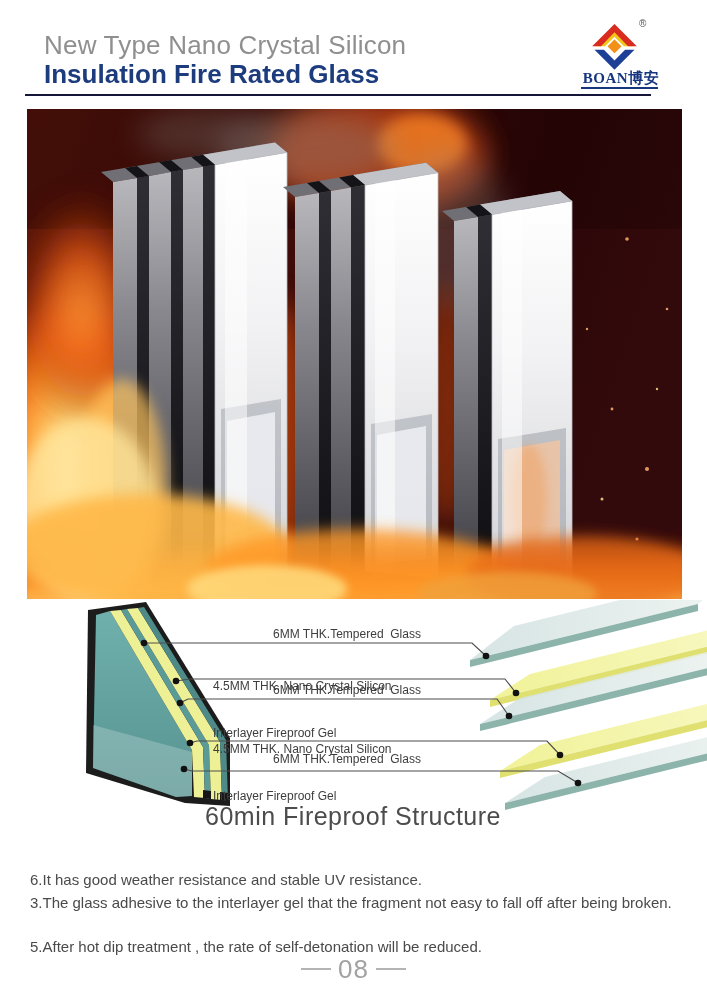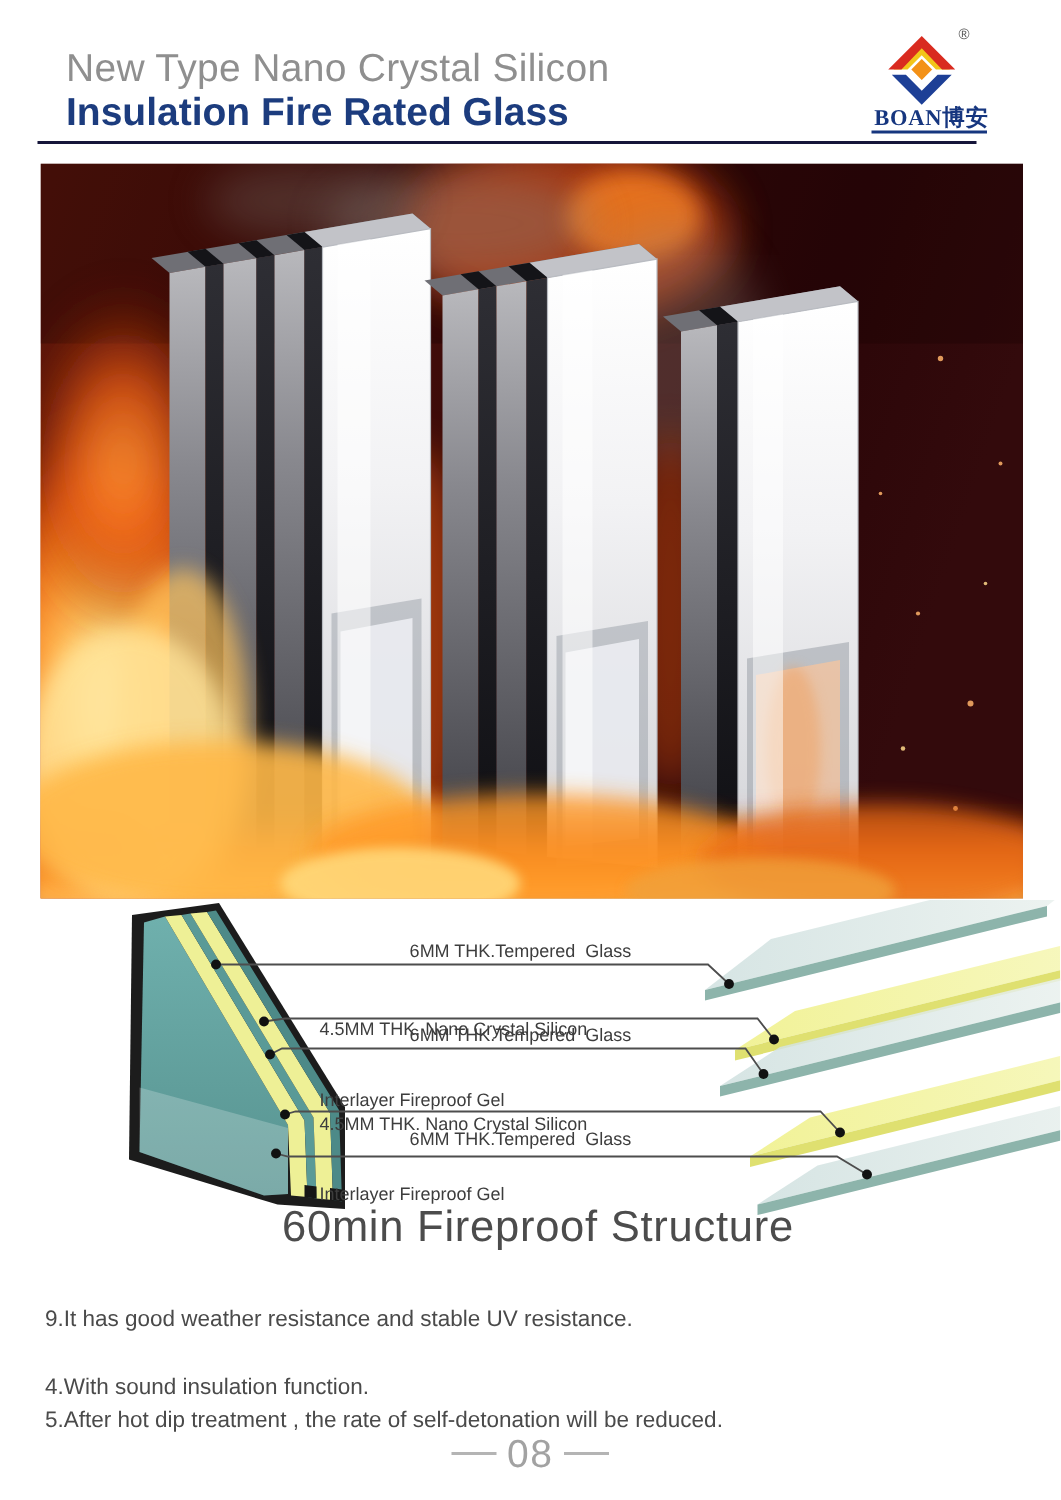--- a/index.html
+++ b/index.html
@@ -11,21 +11,21 @@
   .title2{left:44px;top:59px;font-size:26px;font-weight:bold;color:#1c3c7e;white-space:pre;}
   .header-rule{left:25px;top:94px;width:626px;height:2px;background:#15153a;}
   .logo-reg{left:639px;top:18px;font-size:10px;color:#555;}
   .logo-text{left:582px;top:69px;width:78px;text-align:center;font-family:"Liberation Serif",serif;
              font-weight:bold;font-size:15px;color:#16367f;letter-spacing:.5px;white-space:pre;}
   .logo-underline{left:581px;top:87px;width:77px;height:2px;background:#16367f;}
   
   .lbl{font-size:12px;color:#3d3d3d;white-space:pre;line-height:15.5px;}
   .lbl.center{left:182px;width:330px;text-align:center;}
   .lbl.leftal{left:213px;}
-  .caption{left:188px;top:802px;width:330px;text-align:center;font-size:29px;color:#4c4c4c;
+  .caption{left:188px;top:802px;width:330px;text-align:center;font-size:25px;color:#4c4c4c;
            letter-spacing:.5px;white-space:pre;}
   
   .feature{left:30px;font-size:15px;color:#4a4a4a;white-space:pre;}
   
   .footer{left:0;top:952px;width:707px;height:34px;display:flex;align-items:center;justify-content:center;gap:7px;text-align:right;}
   .dash{width:30px;height:2px;background:#b4b4b4;}
   .pagenum{font-size:26px;color:#a2a2a2;letter-spacing:1px;}
 </style>
 </head>
 <body>
@@ -264,22 +264,22 @@
   </div>
   <div class="abs lbl center" style="top:683px">6MM THK.Tempered  Glass</div>
   <div class="abs lbl leftal" style="top:711px">
     <div>4.5MM THK. Nano Crystal Silicon</div>
     <div>Interlayer Fireproof Gel</div>
   </div>
   <div class="abs lbl center" style="top:752px">6MM THK.Tempered  Glass</div>
 
   <div class="abs caption">60min Fireproof Structure</div>
 
-  <div class="abs feature" style="top:871px">9.It has good weather resistance and stable UV resistance.</div>
-  <div class="abs feature" style="top:916px">4.With sound insulation function.</div>
+  <div class="abs feature" style="top:871px">6.It has good weather resistance and stable UV resistance.</div>
+  <div class="abs feature" style="top:894px">3.The glass adhesive to the interlayer gel that the fragment not easy to fall off after being broken.</div>
   <div class="abs feature" style="top:938px">5.After hot dip treatment , the rate of self-detonation will be reduced.</div>
 
   <div class="abs footer">
     <div class="dash"></div>
     <div class="pagenum">08</div>
     <div class="dash"></div>
   </div>
 
 </div>
 

